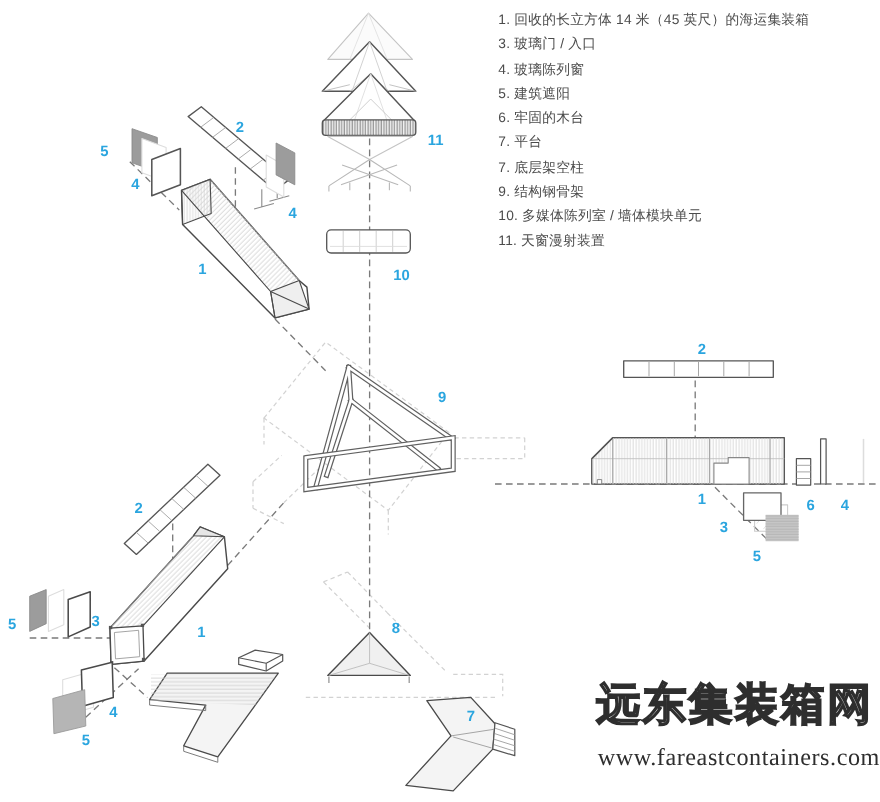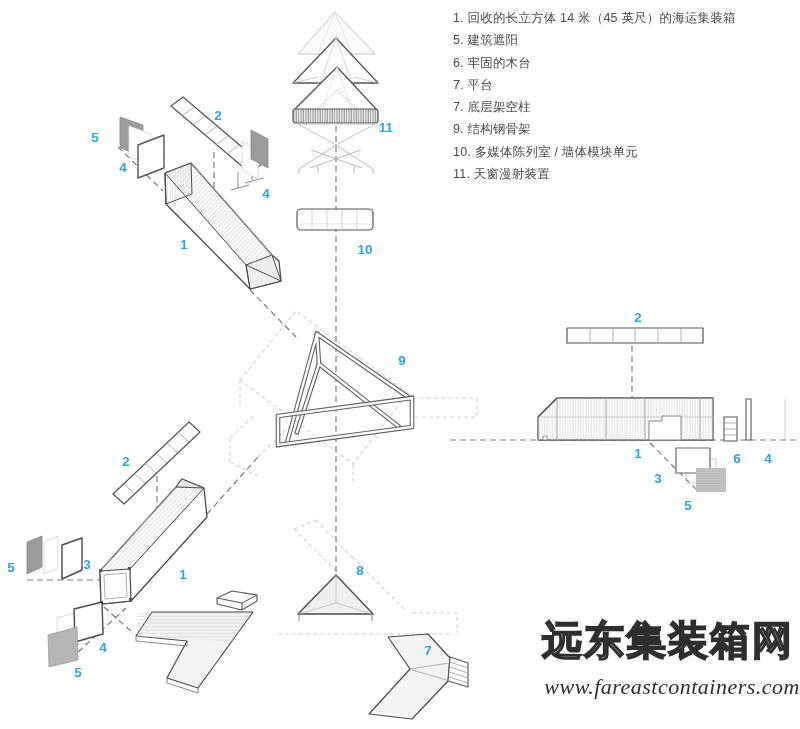--- a/index.html
+++ b/index.html
@@ -6,21 +6,21 @@
   body{width:800px;height:729px;position:relative;overflow:hidden;
        font-family:"Liberation Sans",sans-serif;}
   #stage{position:absolute;left:0;top:0;width:800px;height:671px;}
   #diagram-svg{position:absolute;left:0;top:0;}
   .legend{position:absolute;left:453px;top:7px;width:345px;
           font-size:12.5px;line-height:22.3px;color:#4b4b4b;letter-spacing:0.2px;}
   .legend div{white-space:nowrap;}
   .plabel{position:absolute;transform:translate(-50%,-50%);
           color:#2aa5df;font-weight:bold;font-size:13.5px;line-height:1;}
   .wm{position:absolute;left:536px;top:612px;width:264px;text-align:right;}
-  .wm-url{font-family:"Liberation Serif",serif;font-style:italic;
+  .wm-url{font-family:"Liberation Serif",serif;
           font-size:22px;color:#2e2e2e;letter-spacing:0.5px;margin-top:2px;}
 </style>
 </head>
 <body>
 
 <div id="stage">
 
 <svg id="diagram-svg" width="800" height="729" viewBox="0 0 800 729" xmlns="http://www.w3.org/2000/svg">
   <defs>
     <pattern id="vh" width="2.6" height="6" patternUnits="userSpaceOnUse">
@@ -204,36 +204,38 @@
   <g fill="none" stroke-linejoin="round">
     <path d="M388 637 L428 634 L450 658 L448 681 L412 719 L369 714 L410 669 Z" fill="#f4f4f4" stroke="#4a4a4a" stroke-width="1.2"></path>
     <path d="M410 669 L449 663 M412 670 L447 680" stroke="#9a9a9a" stroke-width="0.8"></path>
     <path d="M450 657 L468 663 L468 687 L448 681 Z" fill="#ffffff" stroke="#555555" stroke-width="1.1"></path>
     <path d="M450 662 L468 668 M450 667 L468 673 M449 672 L468 678 M449 677 L468 683" stroke="#9a9a9a" stroke-width="0.8"></path>
   </g>
 </svg>
 
 <div class="legend">
   <div>1. 回收的长立方体 14 米（45 英尺）的海运集装箱</div>
+  <div>3. 玻璃门 / 入口</div>
+  <div>4. 玻璃陈列窗</div>
   <div>5. 建筑遮阳</div>
   <div>6. 牢固的木台</div>
   <div>7. 平台</div>
   <div>7. 底层架空柱</div>
   <div>9. 结构钢骨架</div>
   <div>10. 多媒体陈列室 / 墙体模块单元</div>
   <div>11. 天窗漫射装置</div>
 </div>
 
 <div>
   <span class="plabel" style="left:95px;top:138px">5</span>
   <span class="plabel" style="left:123px;top:168px">4</span>
   <span class="plabel" style="left:218px;top:116px">2</span>
   <span class="plabel" style="left:266px;top:194px">4</span>
   <span class="plabel" style="left:184px;top:245px">1</span>
-  <span class="plabel" style="left:386px;top:128px">11</span>
+  <span class="plabel" style="left:396px;top:128px">11</span>
   <span class="plabel" style="left:365px;top:250px">10</span>
   <span class="plabel" style="left:402px;top:361px">9</span>
   <span class="plabel" style="left:638px;top:318px">2</span>
   <span class="plabel" style="left:638px;top:454px">1</span>
   <span class="plabel" style="left:658px;top:479px">3</span>
   <span class="plabel" style="left:737px;top:459px">6</span>
   <span class="plabel" style="left:768px;top:459px">4</span>
   <span class="plabel" style="left:688px;top:506px">5</span>
   <span class="plabel" style="left:126px;top:462px">2</span>
   <span class="plabel" style="left:11px;top:568px">5</span>

